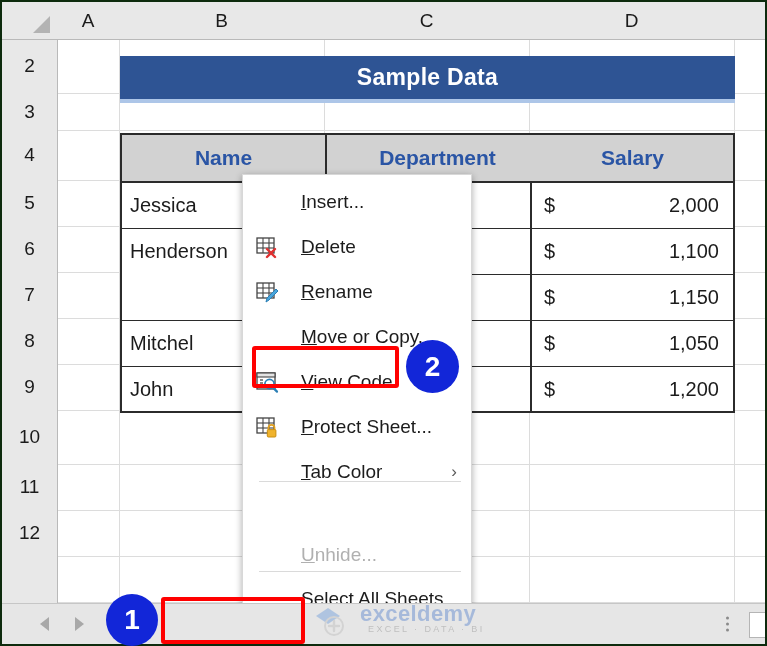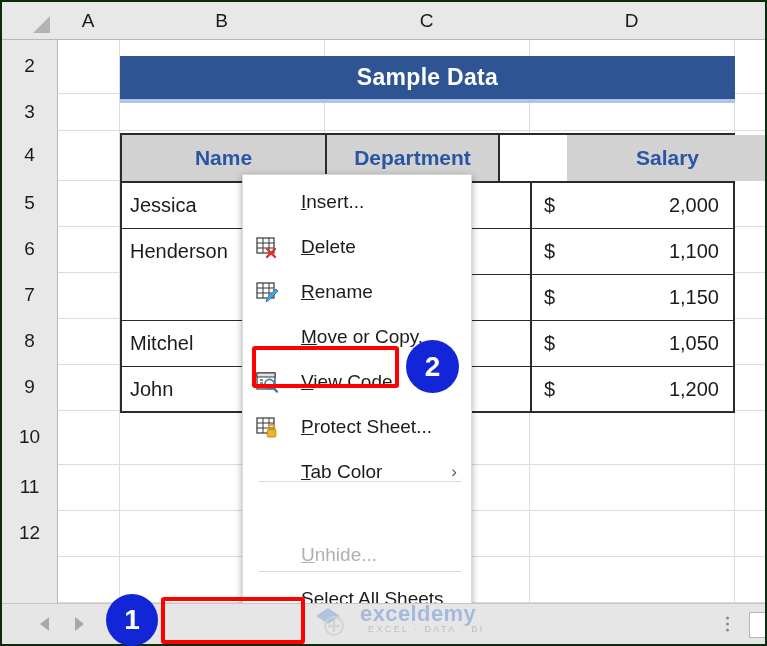--- a/index.html
+++ b/index.html
@@ -41,21 +41,21 @@
   .banner{position:absolute;background:#2e5494;color:#fff;
       display:flex;align-items:center;justify-content:center;
       font-weight:bold;font-size:23px;letter-spacing:.3px;}
   .banner-underline{position:absolute;background:#adc6e8;}
 
   
   .tbl{position:absolute;border:2px solid #2b2b2b;box-sizing:border-box;background:#fff;}
   .th{position:absolute;background:#d2d2d2;color:#2a55a5;font-weight:bold;font-size:21px;
       display:flex;align-items:center;justify-content:center;
       border-right:2px solid #2b2b2b;box-sizing:border-box;}
-  .th.last{border-right:none;margin-left:35px;}
+  .th.last{border-right:none;}
   .td{position:absolute;font-size:20px;color:#1b1b1b;
       display:flex;align-items:center;box-sizing:border-box;
       border-right:2px solid #2b2b2b;border-top:1px solid #2b2b2b;
       padding:0 8px;overflow:hidden;white-space:nowrap;}
   .td.last{border-right:none;}
   .td.money{justify-content:space-between;padding:0 14px 0 12px;}
   .hdr-sep{position:absolute;height:2px;background:#2b2b2b;}
 
   
   .ctxmenu{position:absolute;background:#ffffff;
@@ -162,21 +162,21 @@
 
     <div class="banner" style="left:118px;top:54px;width:615px;height:43px">
       <span>Sample Data</span>
     </div>
     <div class="banner-underline" style="left:118px;top:97px;width:615px;height:4px"></div>
 
     <div class="tbl" style="left:118px;top:131px;width:615px;height:280px">
       <div class="th" style="left:0px;top:0px;width:205px;height:46px">
           <span>Name</span>
         </div>
-      <div class="th" style="left:205px;top:0px;width:173px;height:46px">
+      <div class="th" style="left:205px;top:0px;width:223px;height:46px">
           <span>Department</span>
         </div>
       <div class="th last" style="left:410px;top:0px;width:201px;height:46px">
           <span>Salary</span>
         </div>
       <div class="hdr-sep" style="left:0px;top:46px;width:611px"></div>
 
       <div class="td" style="left:0px;top:47px;width:205px;height:46px;border-top:none">
           <span>Jessica</span>
         </div>

